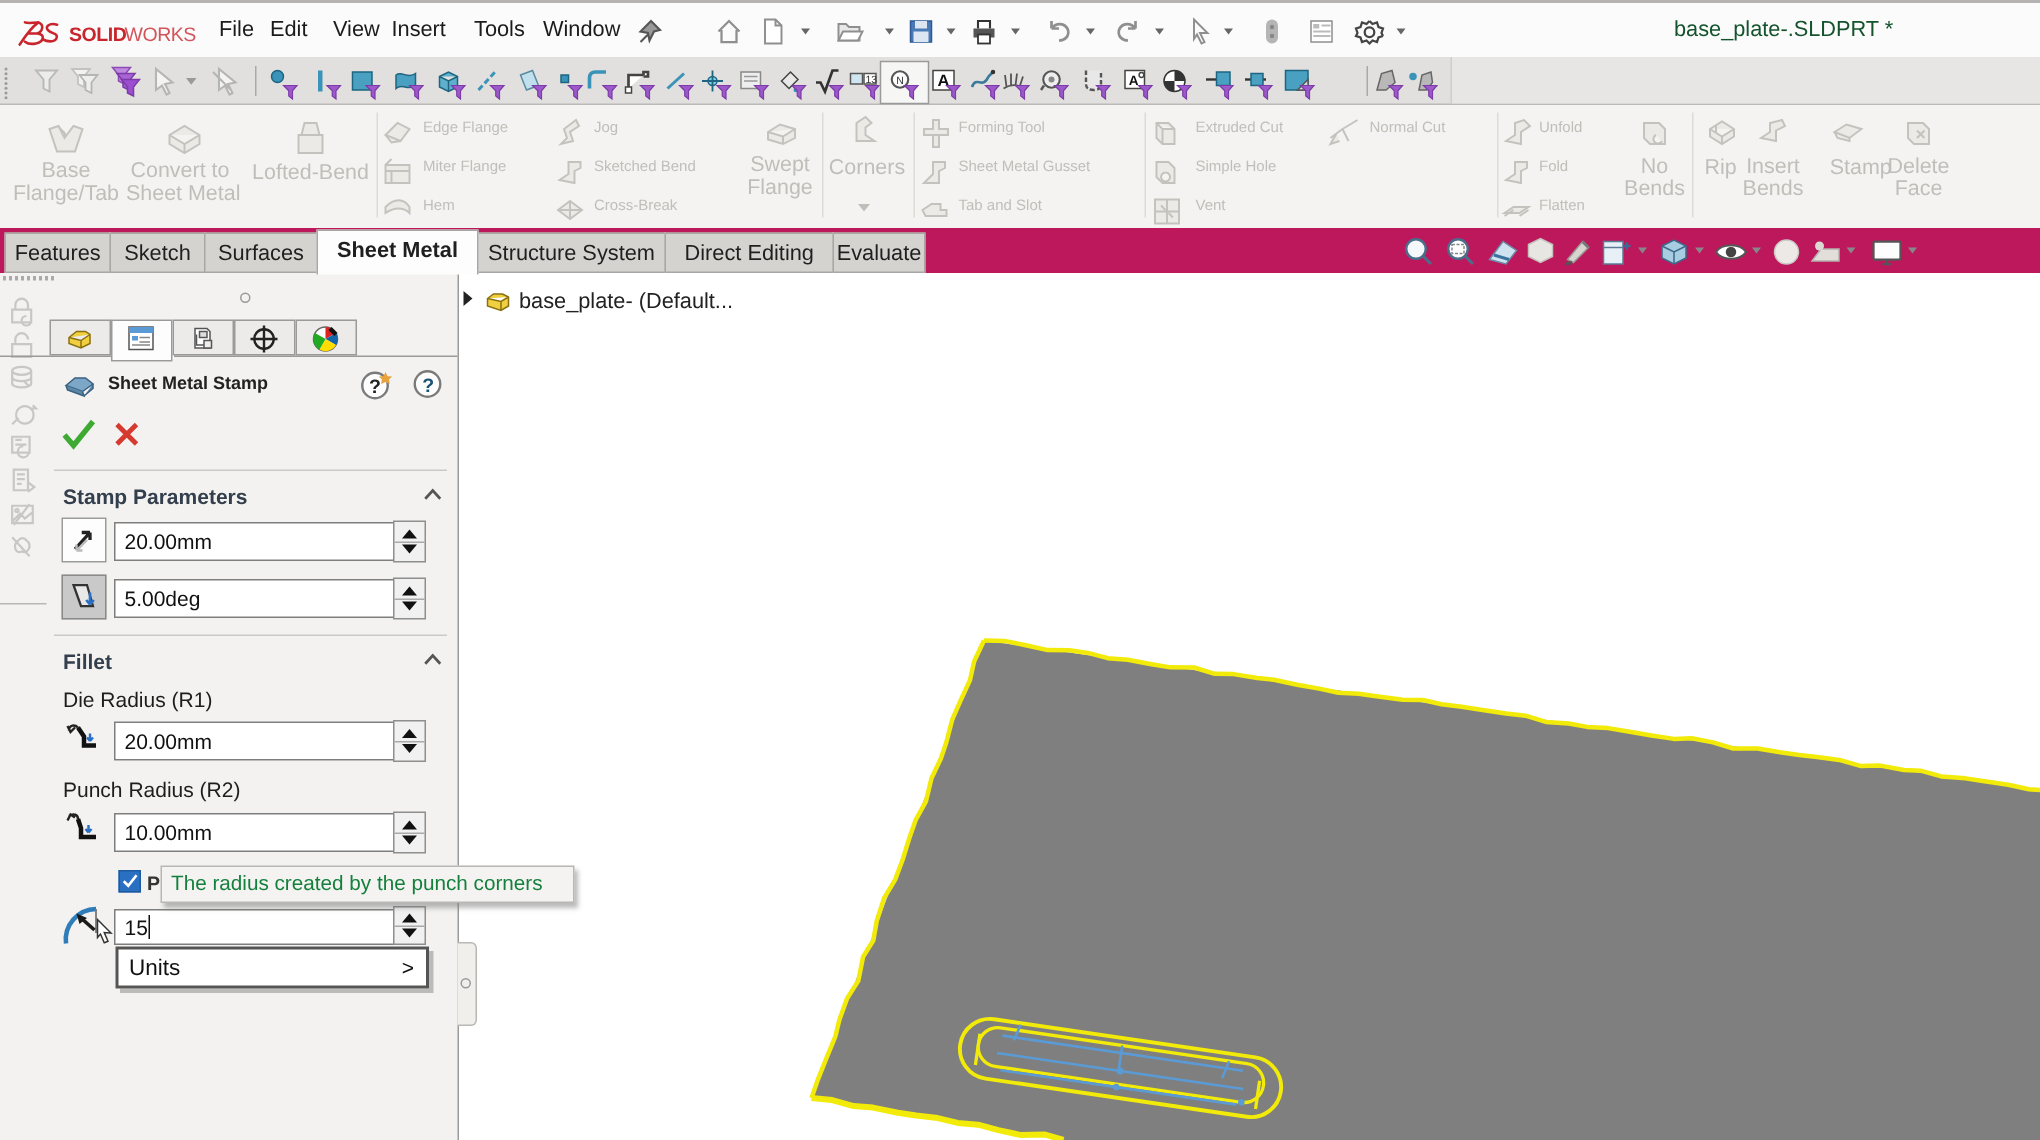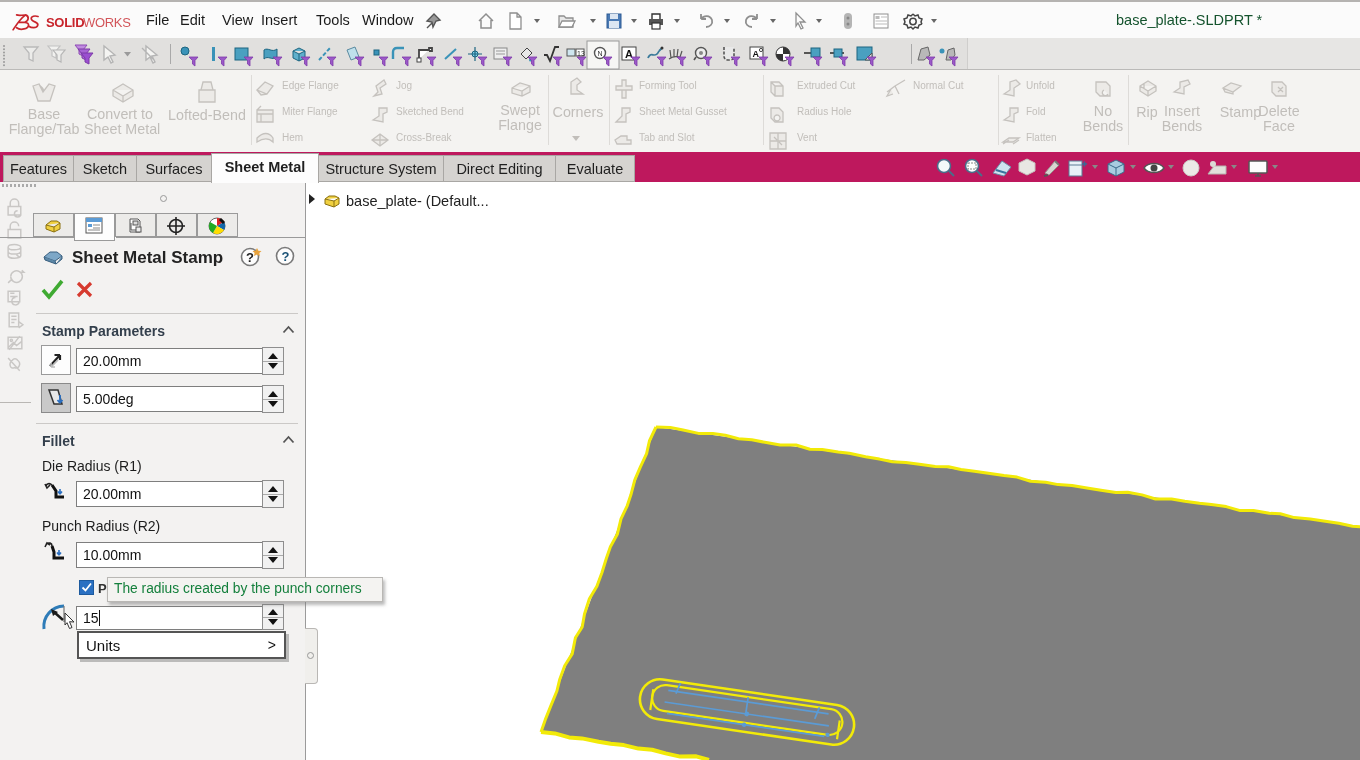--- a/index.html
+++ b/index.html
@@ -450,21 +450,21 @@
     </svg>
 <div class="rtxt" style="left:639px;top:62px">Tab and Slot</div>
 <div class="rsep" style="left:763px"></div>
 <svg style="left:767px;top:8px" width="20" height="20" viewBox="0 0 20 20">
       <path d="M4 4 H12 L16 8 V18 H8 L4 14 Z M4 4 L8 8 H16 M8 8 V18" stroke="#c5c2be" stroke-width="1.3" fill="#eceae7"></path>
     </svg>
 <div class="rtxt" style="left:797px;top:10px">Extruded Cut</div>
 <svg style="left:767px;top:34px" width="20" height="20" viewBox="0 0 20 20">
       <path d="M4 4 H12 L16 8 V18 H8 L4 14 Z M10 11 a3 3 0 1 0 0.1 0" stroke="#c5c2be" stroke-width="1.3" fill="#eceae7"></path>
     </svg>
-<div class="rtxt" style="left:797px;top:36px">Radius Hole</div>
+<div class="rtxt" style="left:797px;top:36px">Simple Hole</div>
 <svg style="left:767px;top:60px" width="20" height="20" viewBox="0 0 20 20">
       <path d="M3 3 H19 V19 H3 Z M3 11 H19 M11 3 V19 M7 7 l3 3 M12 12 l3 3" stroke="#c5c2be" stroke-width="1.3" fill="#eceae7"></path>
     </svg>
 <div class="rtxt" style="left:797px;top:62px">Vent</div>
 <svg style="left:885px;top:8px" width="24" height="20" viewBox="0 0 24 20">
       <path d="M2 14 L10 8 M10 8 L20 2 M10 8 L14 16 M6 11 L2 18 L8 16" stroke="#c5c2be" stroke-width="1.3" fill="#eceae7"></path>
     </svg>
 <div class="rtxt" style="left:913px;top:10px">Normal Cut</div>
 <div class="rsep" style="left:998px"></div>
 <svg style="left:1001px;top:8px" width="20" height="20" viewBox="0 0 20 20">
@@ -501,21 +501,21 @@
     </svg>
 <div class="rbig" style="left:1243px;top:34px;width:72px;line-height:15px">Delete<br>Face</div>
 </div>
 <div class="abs" id="tabrow">
 <div class="tab" style="left:3px;width:71px">Features</div>
 <div class="tab" style="left:73px;width:64px">Sketch</div>
 <div class="tab" style="left:136px;width:76px">Surfaces</div>
 <div class="tab active" style="left:211px;width:108px">Sheet Metal</div>
 <div class="tab" style="left:318px;width:126px">Structure System</div>
 <div class="tab" style="left:443px;width:113px">Direct Editing</div>
-<div class="tab" style="left:555px;width:80px">Evaluate</div>
+<div class="tab" style="left:555px;width:62px">Evaluate</div>
 <svg style="left:934px;top:5px" width="24" height="22" viewBox="0 0 24 22">
       <circle cx="10" cy="9" r="6.5" stroke="#4a6e8a" stroke-width="1.6" fill="#f4f8fa"></circle>
       <path d="M15 14 L20 19" stroke="#4a6e8a" stroke-width="2"></path>
     </svg>
 <svg style="left:962px;top:5px" width="24" height="22" viewBox="0 0 24 22">
       <circle cx="10" cy="9" r="6.5" stroke="#4a6e8a" stroke-width="1.6" fill="#fff"></circle>
       <path d="M15 14 L20 19" stroke="#4a6e8a" stroke-width="2"></path>
       <rect x="6" y="6" width="8" height="6" fill="none" stroke="#888" stroke-dasharray="2 1"></rect>
     </svg>
 <svg style="left:990px;top:5px" width="24" height="22" viewBox="0 0 24 22">
@@ -649,21 +649,21 @@
         <path d="M10 10 L6 17 A8 8 0 0 1 3 6 Z" fill="#2a2"></path>
         <path d="M13 3 L17 7" stroke="#111" stroke-width="3"></path>
       </svg>
     </div>
 <div class="abs" style="left:0px;top:55px;width:305px;height:1px;background:#9a9a9a"></div>
 <div class="abs" style="left:75px;top:55px;width:41px;height:2px;background:#fdfdfd"></div>
 <svg style="left:42px;top:66px" width="22" height="18" viewBox="0 0 22 18">
       <path d="M2 9 L8 4 H15 L20 8 L13 13 Z" fill="#7da7c7" stroke="#3a6080"></path>
       <path d="M2 9 L3 12 L14 16 L13 13 M14 16 L20 11 L20 8" fill="#5b87a7" stroke="#3a6080"></path>
     </svg>
-<span class="abs" style="left:72px;top:66px;font-size:17px;font-weight:bold;color:#222">Sheet Metal Stamp</span>
+<span class="abs" style="left:72px;top:66px;font-size:12px;font-weight:bold;color:#222">Sheet Metal Stamp</span>
 <svg style="left:240px;top:64px" width="22" height="22" viewBox="0 0 22 22">
       <circle cx="10" cy="11" r="8.5" fill="#fdfdfd" stroke="#7a7a7a" stroke-width="1.6"></circle>
       <text x="6" y="16" font-size="13" font-weight="bold" fill="#222">?</text>
       <path d="M17 2 l1.4 2.8 L21.5 5 l-2.2 2 l0.6 3 L17 8.6 L14 10 l0.6 -3 L12.5 5 l3.1 -0.2 Z" fill="#e8a33d"></path>
     </svg>
 <svg style="left:275px;top:64px" width="20" height="20" viewBox="0 0 20 20">
       <circle cx="10" cy="10" r="8.5" fill="#fdfdfd" stroke="#7a7a7a" stroke-width="1.6"></circle>
       <text x="6.5" y="15" font-size="13" font-weight="bold" fill="#1a5276">?</text>
     </svg>
 <svg style="left:41px;top:96px" width="24" height="22" viewBox="0 0 24 22">

